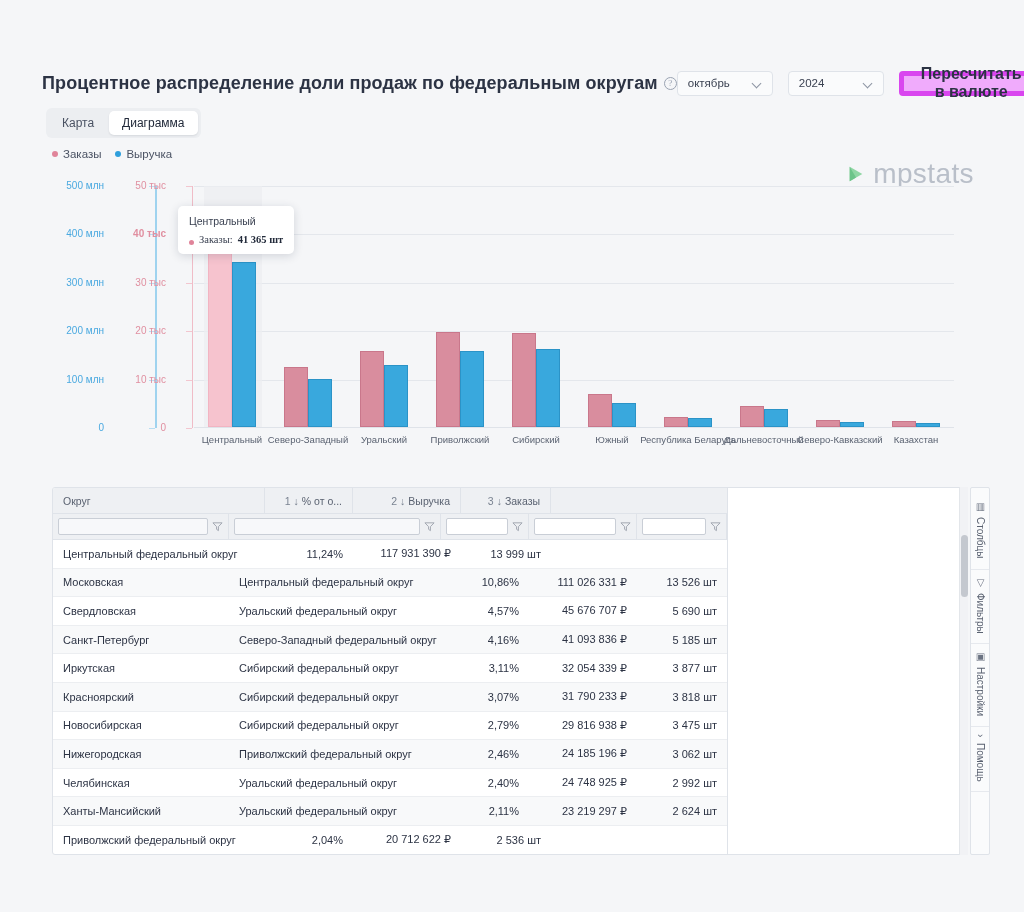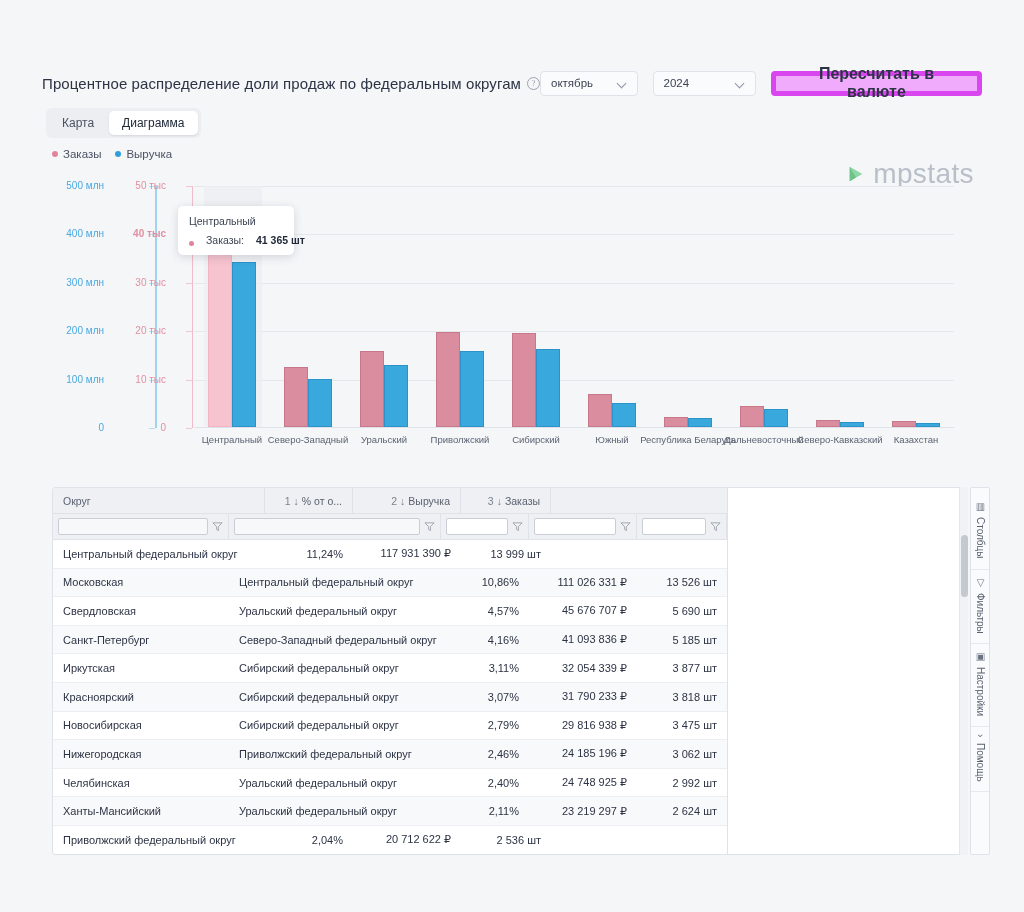--- a/index.html
+++ b/index.html
@@ -13,21 +13,21 @@
     overflow: hidden;
   }
   .page { position: relative; width: 1024px; height: 912px; }
 
   
   .header {
     position: absolute; left: 42px; top: 68px; right: 42px; height: 30px;
     display: flex; align-items: center; justify-content: space-between;
   }
   .title-wrap { display: flex; align-items: center; gap: 6px; }
-  .page-title { font-size: 15px; font-weight: 400; color: #2c3344; letter-spacing: .1px; white-space: nowrap; }
+  .page-title { font-size: 18px; font-weight: 700; color: #2c3344; letter-spacing: .1px; white-space: nowrap; }
   .help-circle {
     width: 13px; height: 13px; border-radius: 50%;
     border: 1px solid #9aa3b2; color: #9aa3b2;
     font-size: 9px; line-height: 11px; text-align: center;
     display: inline-block; font-family: "Liberation Serif", serif;
   }
   .header-controls { display: flex; align-items: flex-start; gap: 15px; }
   .select-box {
     position: relative;
     height: 25px; min-width: 96px;
@@ -117,21 +117,21 @@
   }
 
   
   .tooltip {
     position: absolute; left: 178px; top: 206px; width: 116px;
     background: #ffffff; border-radius: 5px; padding: 9px 11px;
     box-shadow: 0 2px 10px rgba(25,35,60,.16);
     font-size: 10.5px; color: #3b4252;
   }
   .tt-title { margin-bottom: 7px; color: #3b4252; font-size: 10.5px; }
-  .tt-row { display: flex; align-items: flex-end; gap: 12px; white-space: nowrap; }
+  .tt-row { display: flex; align-items: flex-end; gap: 5px; white-space: nowrap; font-family: Liberation Serif, serif; }
   .tt-dot { width: 5px; height: 5px; border-radius: 50%; flex: 0 0 auto; }
   .tt-key { color: #3b4252; }
   .tt-val { font-weight: 700; color: #222a3a; }
 
   
   .table-card {
     position: absolute; left: 52px; top: 487px; width: 910px; height: 368px;
     background: #ffffff; border: 1px solid #dfe3e9; border-radius: 3px;
     overflow: hidden;
   }

